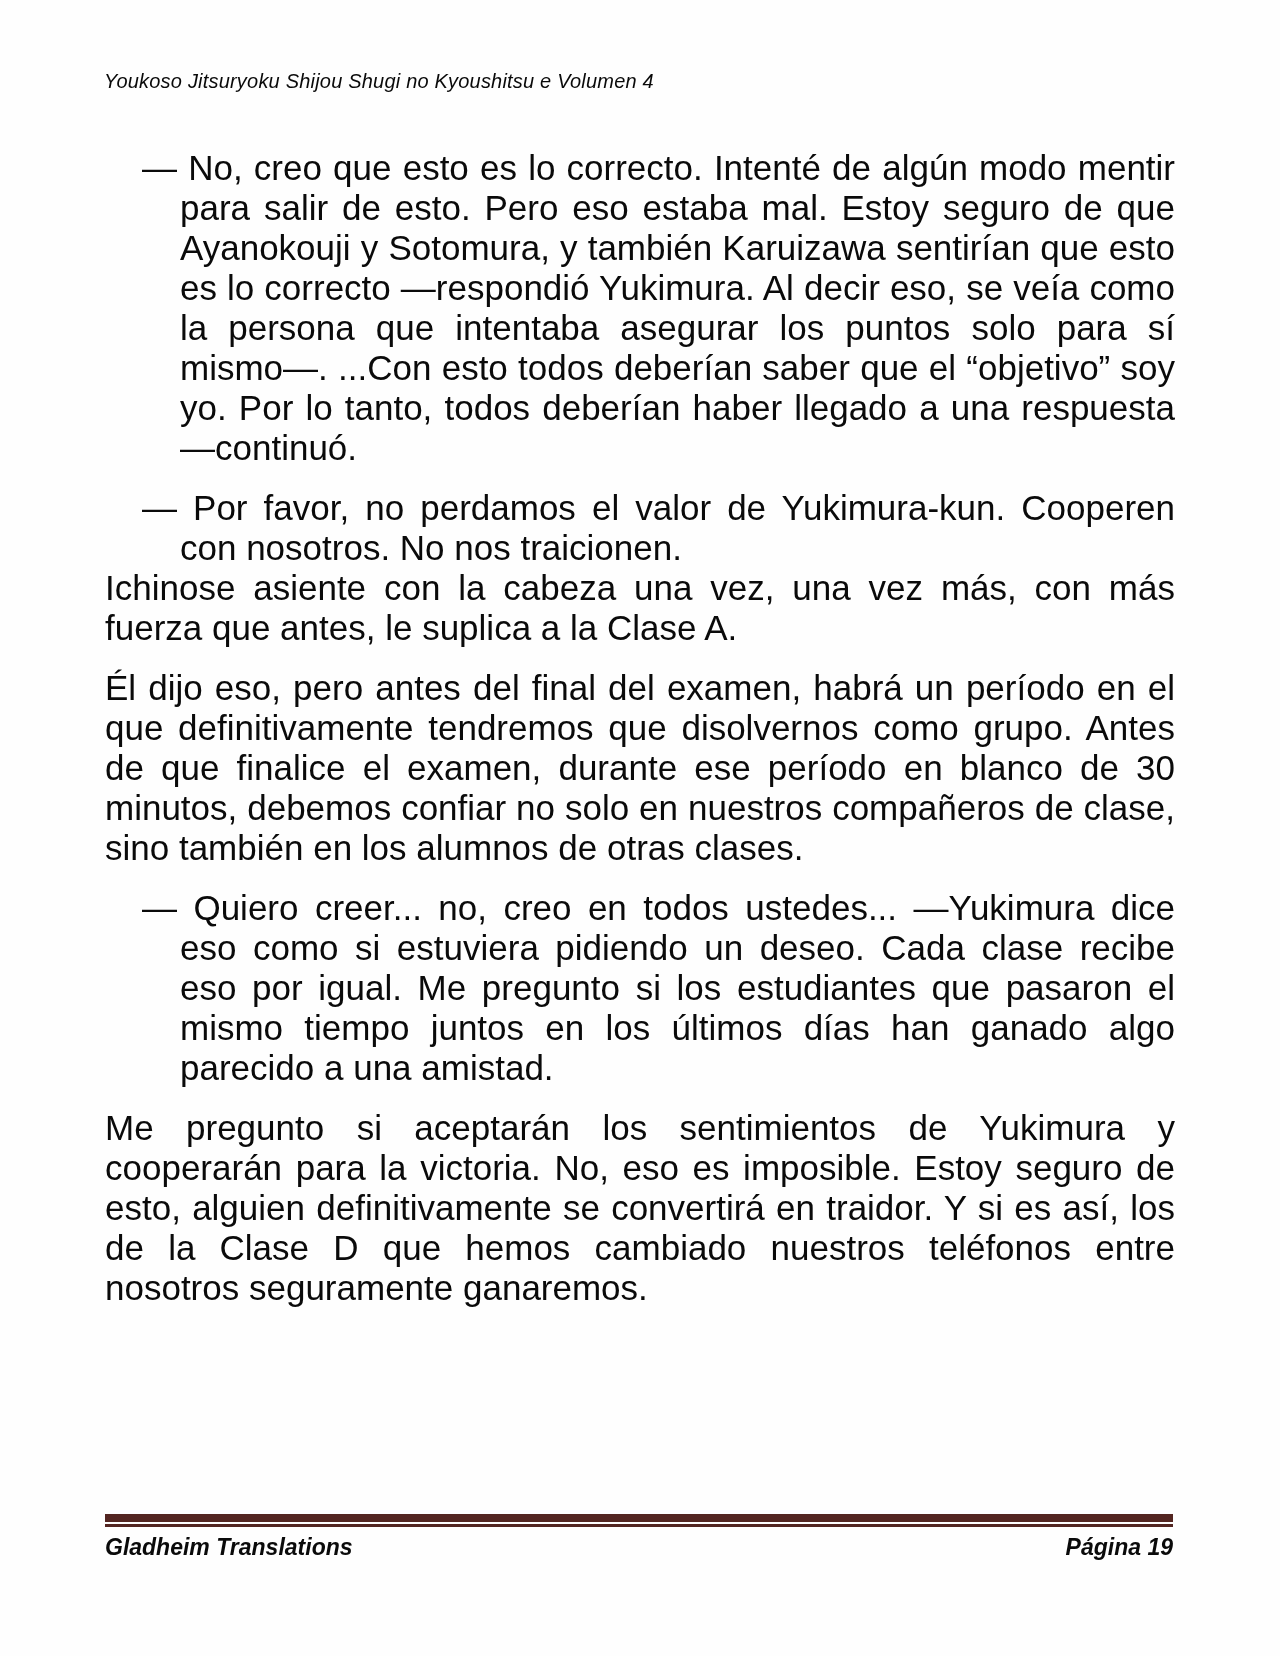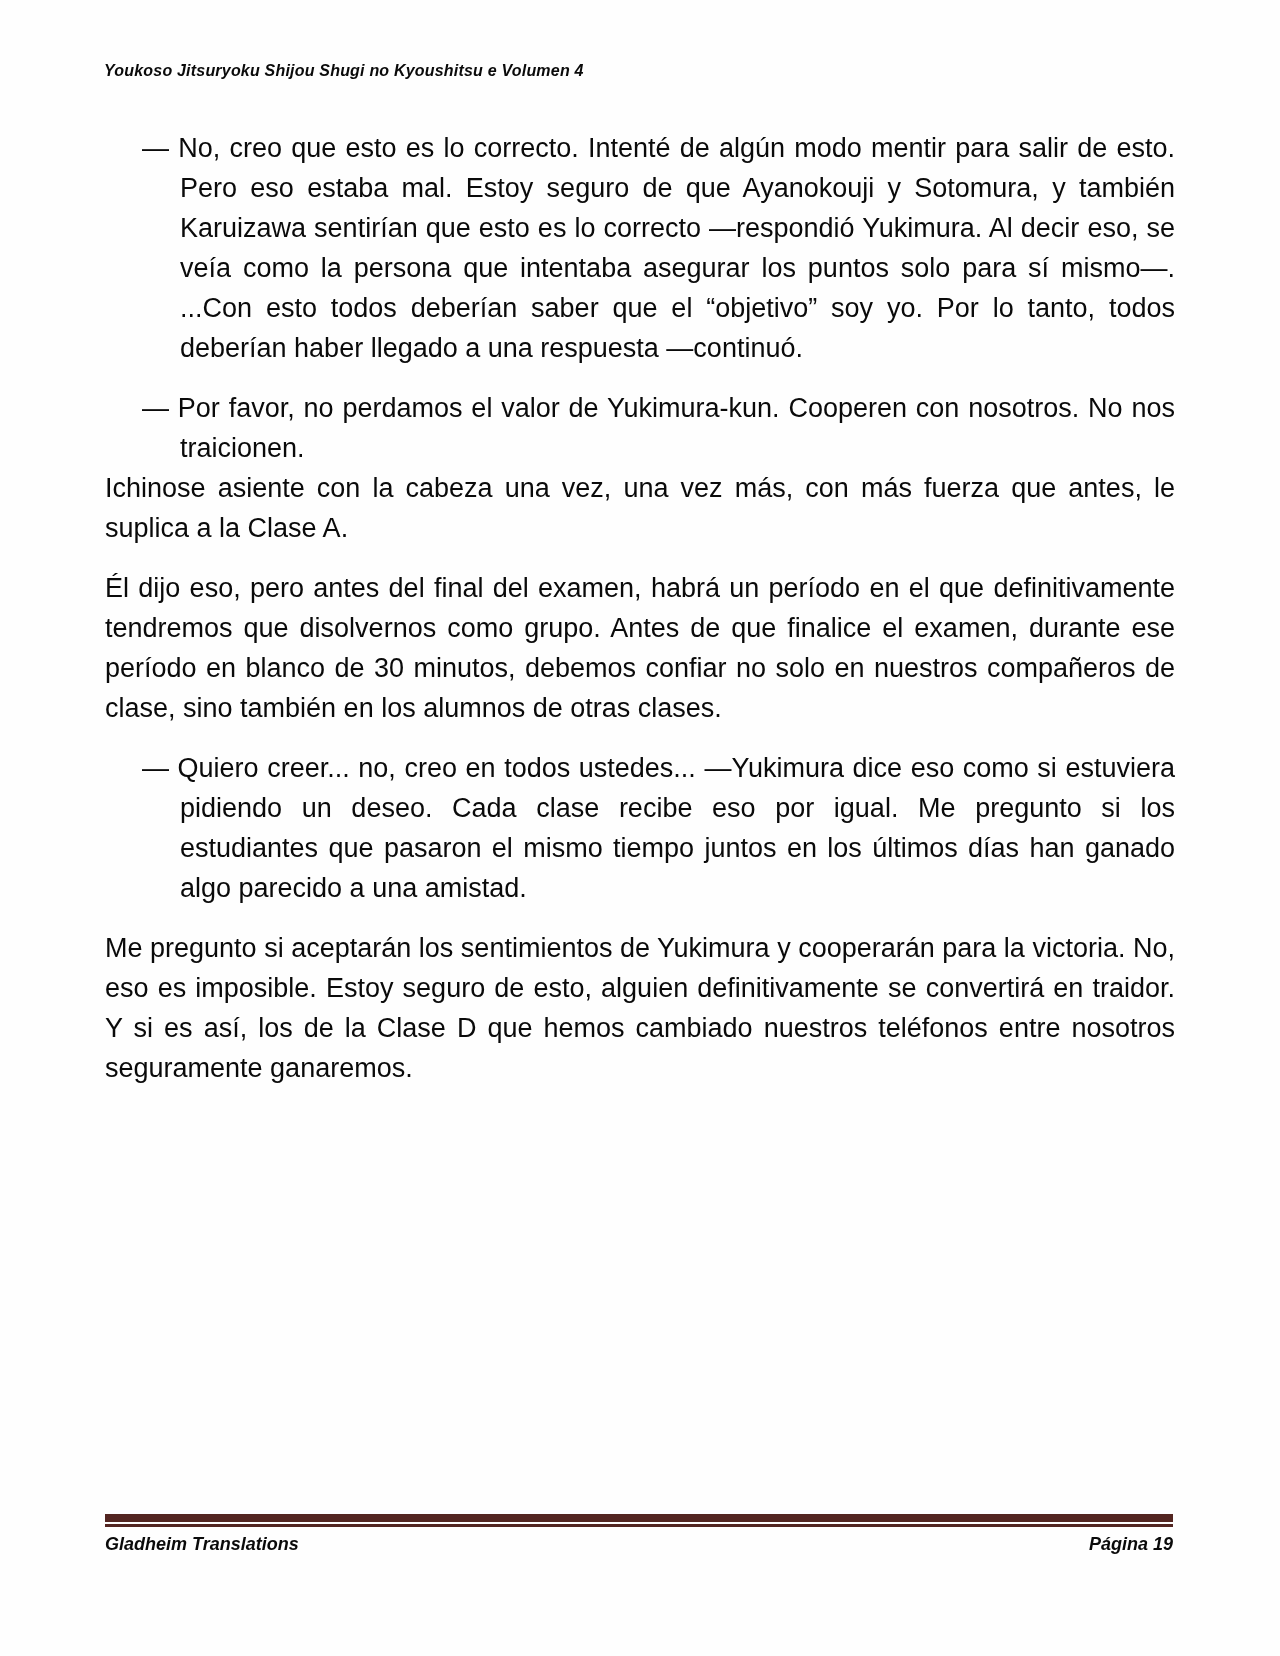--- a/index.html
+++ b/index.html
@@ -12,33 +12,33 @@
     width: 1280px;
     height: 1656px;
     background: #fefefe;
     overflow: hidden;
     font-family: "Liberation Sans", sans-serif;
     color: #0a0a0a;
   }
   .doc-header {
     position: absolute;
     left: 104px;
-    top: 62px;
-    font-size: 16px;
-    font-weight: bold;
+    top: 70px;
+    font-size: 20px;
+    font-weight: normal;
     font-style: italic;
     letter-spacing: 0.2px;
     white-space: nowrap;
   }
   .content {
     position: absolute;
     left: 105px;
-    top: 128px;
+    top: 148px;
     width: 1070px;
-    font-size: 27px;
+    font-size: 35px;
     line-height: 40px;
     text-align: justify;
   }
   .para {
     margin: 0 0 20px 0;
   }
   .para.dialogue {
     padding-left: 75px;
     text-indent: -38px;
   }
@@ -54,21 +54,21 @@
   .rule-line.thick { height: 8px; }
   .rule-line.thin  { height: 3px; margin-top: 2px; }
   .doc-footer {
     position: absolute;
     left: 105px;
     top: 1534px;
     width: 1068px;
     display: flex;
     justify-content: space-between;
     align-items: baseline;
-    font-size: 18px;
+    font-size: 23px;
     font-weight: bold;
     font-style: italic;
   }
 </style>
 </head>
 <body>
 
 <div class="page" style="background: rgb(254, 254, 254); color: rgb(10, 10, 10);">
 
   <div class="doc-header">Youkoso Jitsuryoku Shijou Shugi no Kyoushitsu e Volumen 4</div>

